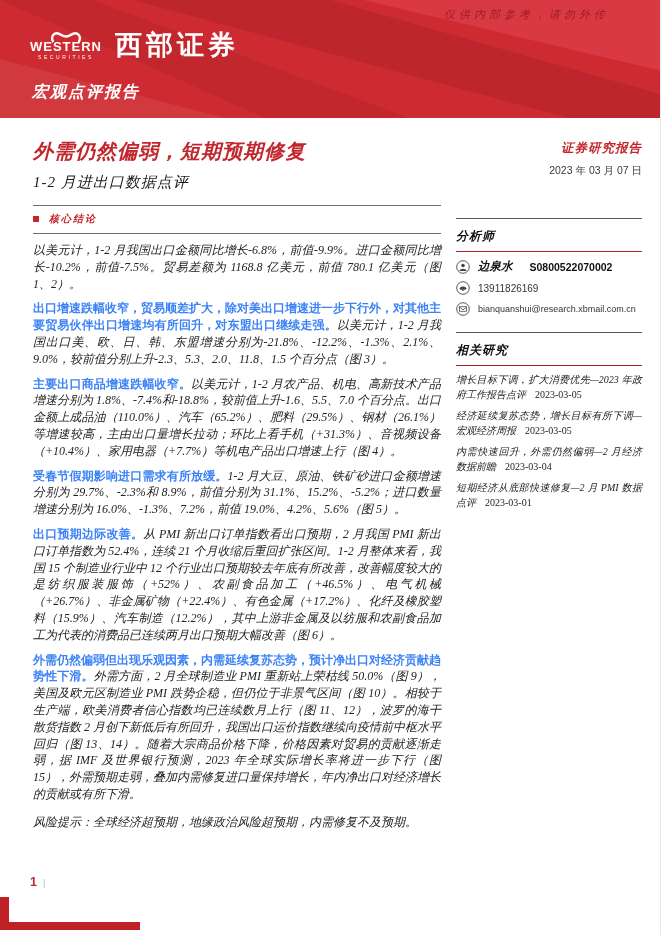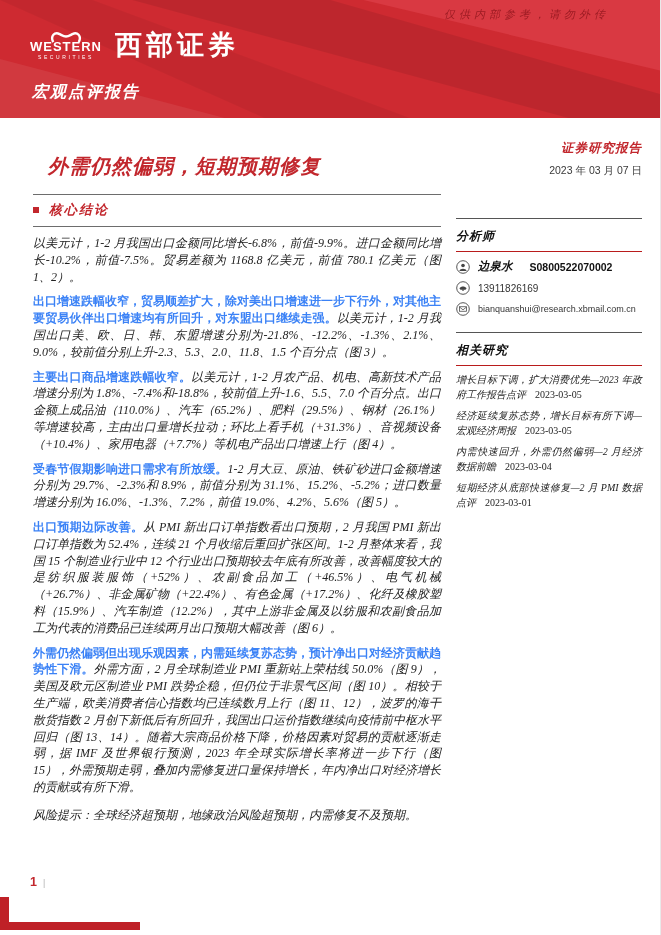--- a/index.html
+++ b/index.html
@@ -19,26 +19,26 @@
   .logo-west{display:flex;flex-direction:column;align-items:center;color:#fff;}
   .logo-horns{margin-bottom:-3px;}
   .logo-en{font-family:"Liberation Sans",sans-serif;font-weight:700;font-size:13px;letter-spacing:1px;line-height:1;}
   .logo-sub{font-family:"Liberation Sans",sans-serif;font-size:5px;letter-spacing:2.6px;line-height:1;margin-top:2px;}
   .logo-cn{color:#fff;font-size:27px;font-weight:700;letter-spacing:4px;line-height:1;}
   .report-type{position:absolute;left:32px;top:82px;color:#fff;font-size:16px;font-weight:700;
                letter-spacing:2px;font-style:italic;}
 
   
   .left{position:absolute;left:33px;top:138px;width:408px;}
-  .title{margin:15px;color:#c2272d;font-size:20px;font-weight:700;font-style:italic;letter-spacing:1px;line-height:1.3;}
+  .title{margin:0;color:#c2272d;font-size:20px;font-weight:700;font-style:italic;letter-spacing:1px;line-height:1.3;}
   .subtitle{margin:9px 0 0;color:#1a1a1a;font-size:15px;font-weight:400;font-style:italic;letter-spacing:1px;}
   .sec-head{margin-top:13px;border-top:1px solid #6d6d6d;border-bottom:1px solid #6d6d6d;
             padding:6px 0 7px;display:flex;align-items:center;gap:10px;}
   .sec-bullet{width:6px;height:6px;background:#c2272d;flex:0 0 auto;}
-  .sec-title{color:#c2272d;font-weight:700;font-size:13px;font-style:italic;letter-spacing:2px;}
+  .sec-title{color:#c2272d;font-weight:700;font-size:10px;font-style:italic;letter-spacing:2px;}
   .para{margin:8px 0 0;font-size:12px;line-height:1.4;color:#222;font-style:italic;text-align:justify;}
   .para .lead{font-style:normal;font-weight:700;color:#3b82f6;}
   .risk{margin-top:11px;}
 
   
   .right{position:absolute;left:456px;top:140px;width:186px;font-family:"Liberation Sans",sans-serif;}
   .meta{text-align:right;}
   .meta-label{color:#c2272d;font-weight:700;font-size:12.5px;letter-spacing:1px;
               font-family:"Liberation Serif",serif;font-style:italic;}
   .meta-date{margin-top:7px;color:#3a3a3a;font-size:10.5px;}
@@ -84,20 +84,21 @@
         <span class="logo-en">WESTERN</span>
         <span class="logo-sub">SECURITIES</span>
       </div>
       <span class="logo-cn">西部证券</span>
     </div>
     <div class="report-type">宏观点评报告</div>
   </div>
 
   <div class="left">
     <h1 class="title">外需仍然偏弱，短期预期修复</h1>
+    <h2 class="subtitle">1-2 月进出口数据点评</h2>
 
     <div class="sec-head">
       <span class="sec-bullet"></span>
       <span class="sec-title">核心结论</span>
     </div>
 
     <p class="para"><b class="lead"></b><span>以美元计，1-2 月我国出口金额同比增长-6.8%，前值-9.9%。进口金额同比增长-10.2%，前值-7.5%。贸易差额为 1168.8 亿美元，前值 780.1 亿美元（图 1、2）。</span></p>
 
     <p class="para"><b class="lead">出口增速跌幅收窄，贸易顺差扩大，除对美出口增速进一步下行外，对其他主要贸易伙伴出口增速均有所回升，对东盟出口继续走强。</b><span>以美元计，1-2 月我国出口美、欧、日、韩、东盟增速分别为-21.8%、-12.2%、-1.3%、2.1%、9.0%，较前值分别上升-2.3、5.3、2.0、11.8、1.5 个百分点（图 3）。</span></p>
 

